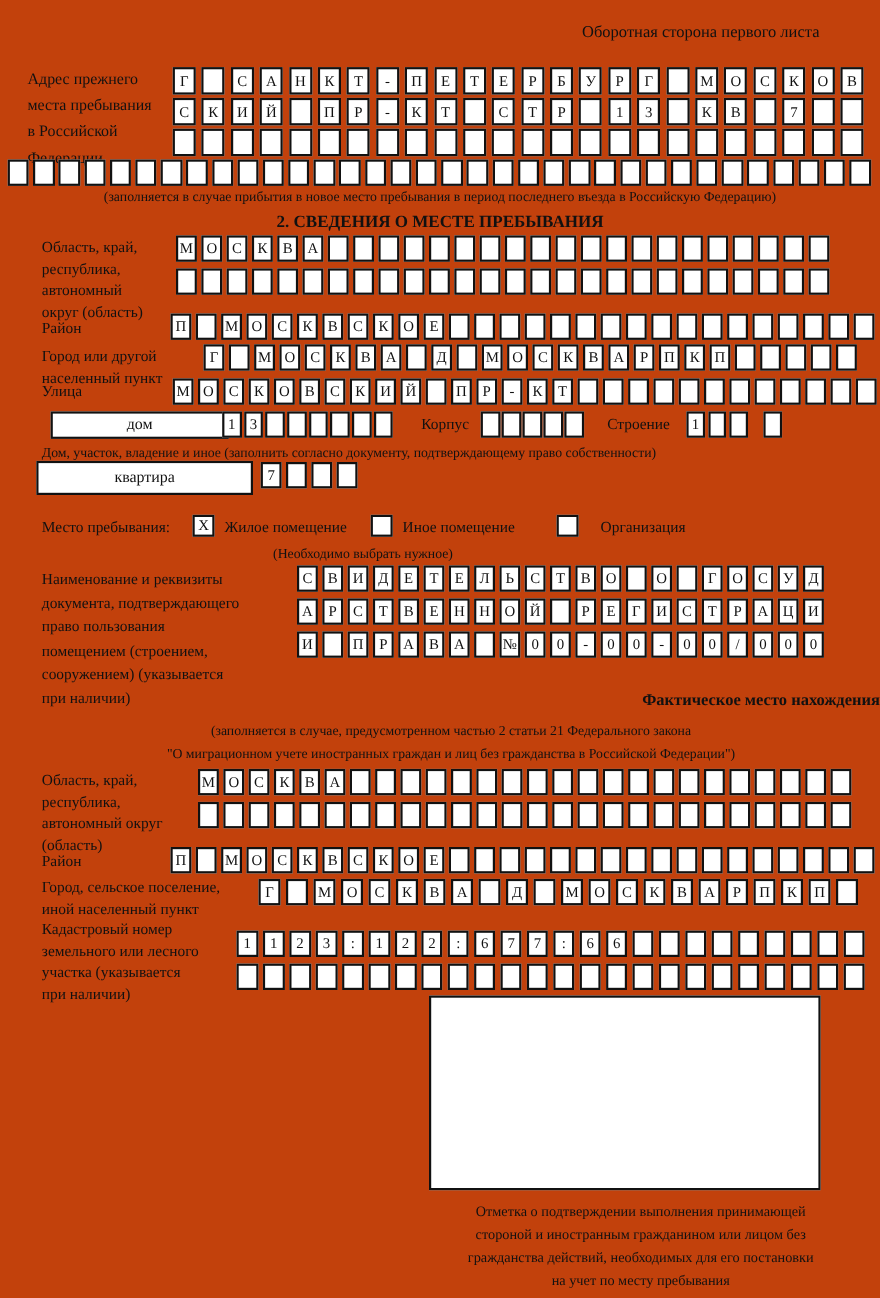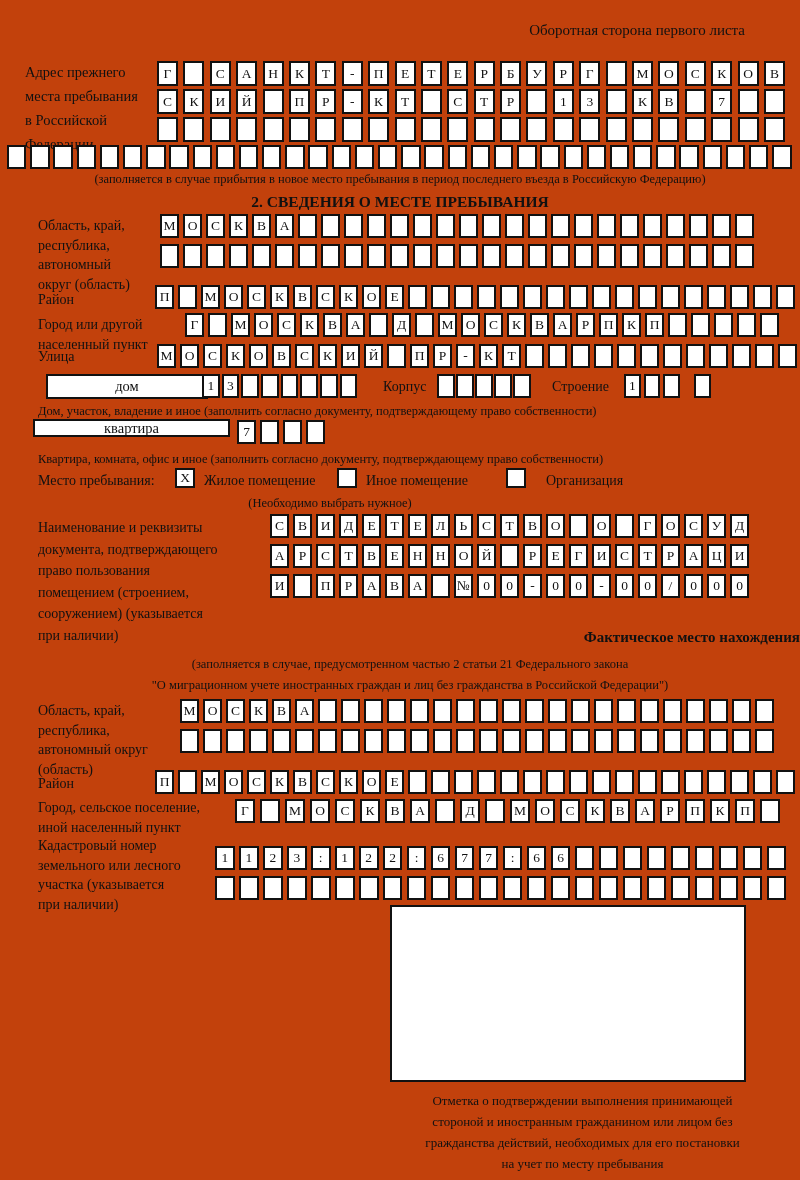--- a/index.html
+++ b/index.html
@@ -338,28 +338,27 @@
   <div class="row rstr" style="left:624px;top:374px;">
       <span class="cell">1</span>
       <span class="cell"></span>
       <span class="cell"></span>
     </div>
   <div class="row rstr" style="left:694px;top:374px;">
       <span class="cell"></span>
     </div>
   <div class="cap" style="left:38px;top:404px;width:740px;">Дом, участок, владение и иное (заполнить согласно документу, подтверждающему право собственности)</div>
 
-  <div class="namebox" style="left:33px;top:419px;width:197px;height:18px;">квартира</div>
+  <div class="namebox" style="left:33px;top:419px;width:197px;height:31px;">квартира</div>
   <div class="row rs" style="left:237px;top:420px;">
       <span class="cell">7</span>
       <span class="cell"></span>
       <span class="cell"></span>
       <span class="cell"></span>
     </div>
-  <div class="cap" style="left:38px;top:452px;width:740px;">Квартира, комната, офис и иное (заполнить согласно документу, подтверждающему право собственности)</div>
 
   <div class="lbl" style="left:38px;top:471px;">Место пребывания:</div>
   <div class="cb" style="left:175px;top:468px;">X</div>
   <div class="lbl" style="left:204px;top:471px;">Жилое помещение</div>
   <div class="cb" style="left:337px;top:468px;"></div>
   <div class="lbl" style="left:366px;top:471px;">Иное помещение</div>
   <div class="cb" style="left:506px;top:468px;"></div>
   <div class="lbl" style="left:546px;top:471px;">Организация</div>
   <div class="cap tc" style="left:70px;top:496px;width:520px;">(Необходимо выбрать нужное)</div>
 

